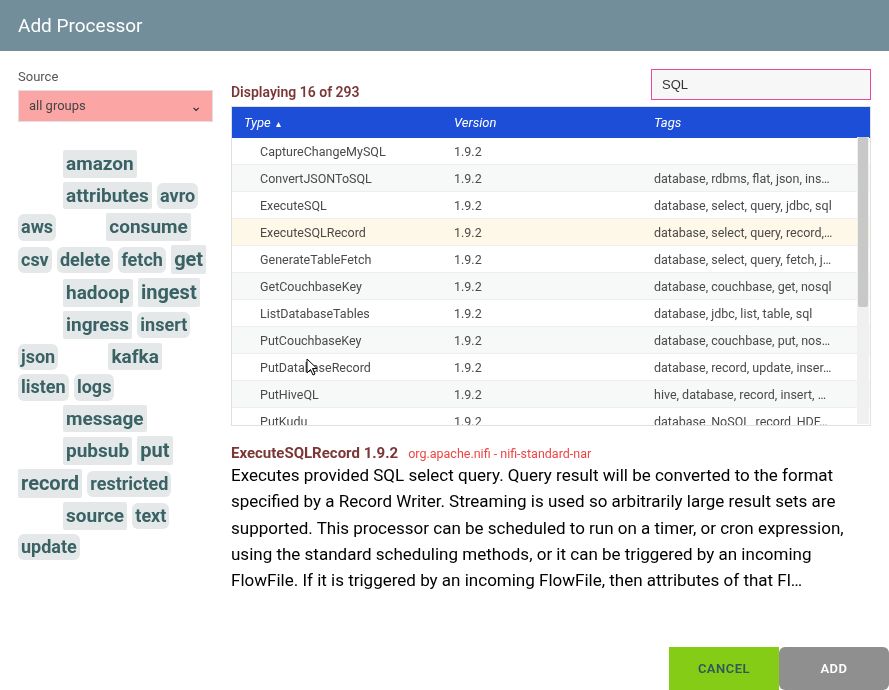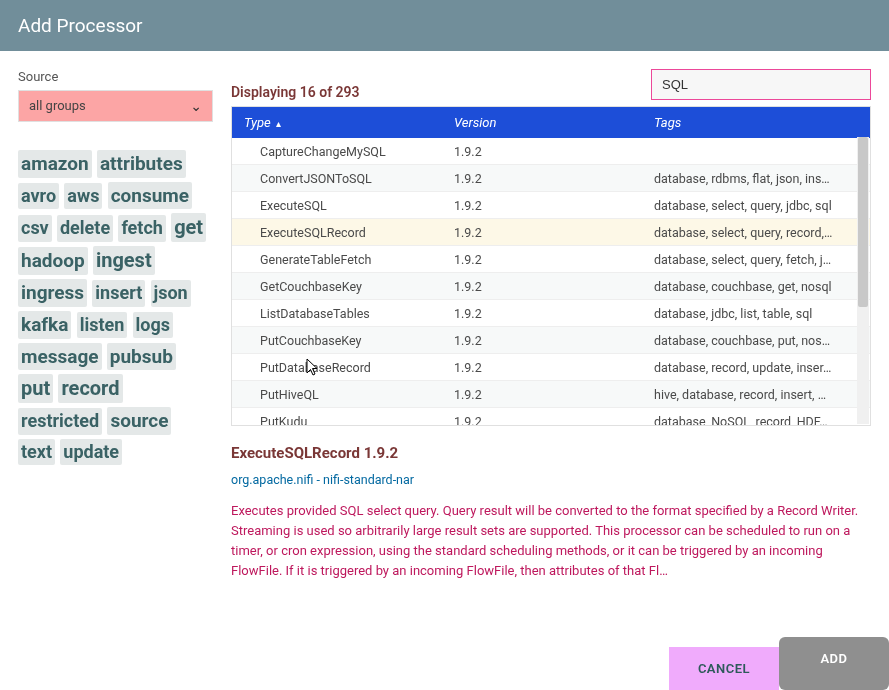--- a/index.html
+++ b/index.html
@@ -51,22 +51,22 @@
     display: inline-block;
     background: #e4e8e8;
     color: #3a6265;
     font-weight: 700;
     padding: 1px 3px;
     margin: 2px 2px 2px 0;
     border-radius: 2px;
     cursor: pointer;
     font-size: 17px;
   }
-  .tag-cloud .tag.s1 { font-size: 18px; }
-  .tag-cloud .tag.s2 { font-size: 19px; }
+  .tag-cloud .tag.s1 { font-size: 18px; border-radius: 6px; }
+  .tag-cloud .tag.s2 { font-size: 19px; margin-left: 45px; }
   .tag-cloud .tag.s3 { font-size: 20px; }
 
   .right-col { flex: 1; min-width: 0; }
   .top-row {
     display: flex;
     justify-content: space-between;
     align-items: flex-end;
     margin-bottom: 6px;
   }
   .displaying {
@@ -136,52 +136,50 @@
     background: #c8c8c8;
     border-radius: 2px;
   }
   .detail {
     margin-top: 18px;
   }
   .detail-title-row {
     display:flex;
     gap:10px;
     align-items: baseline;
-    margin-bottom: 14px;
-    flex-direction: column;
   }
   .detail-title {
     color: #7a3736;
     font-weight: 700;
     font-size: 15px;
   }
   .detail-source {
-    color: #0369a1;
+    color: #ef4444;
     font-size: 12.5px;
   }
   .detail-desc {
-    color: #be185d;
-    font-size: 13px;
+    color: #000000;
+    font-size: 17px;
     line-height: 1.55;
   }
   .footer {
     position: absolute;
     bottom: 0; left:0; right:0;
     display: flex;
     justify-content: flex-end;
   }
   .btn {
     width: 110px;
     text-align: center;
     padding: 14px 0;
     font-size: 13px;
     letter-spacing: 0.5px;
     cursor: pointer;
   }
-  .btn-cancel { background:#f0abfc; color:#2d5a5a; font-weight:600;margin-top:10px;}
+  .btn-cancel { background:#84cc16; color:#2d5a5a; font-weight:600;}
   .btn-add { background:#8f8f8f; color:#fff; font-weight:600;border-radius:6px;}
   .cursor-icon {
     position:absolute;
     pointer-events:none;
   }
 </style>
 </head>
 <body>
 
 <div class="header">

